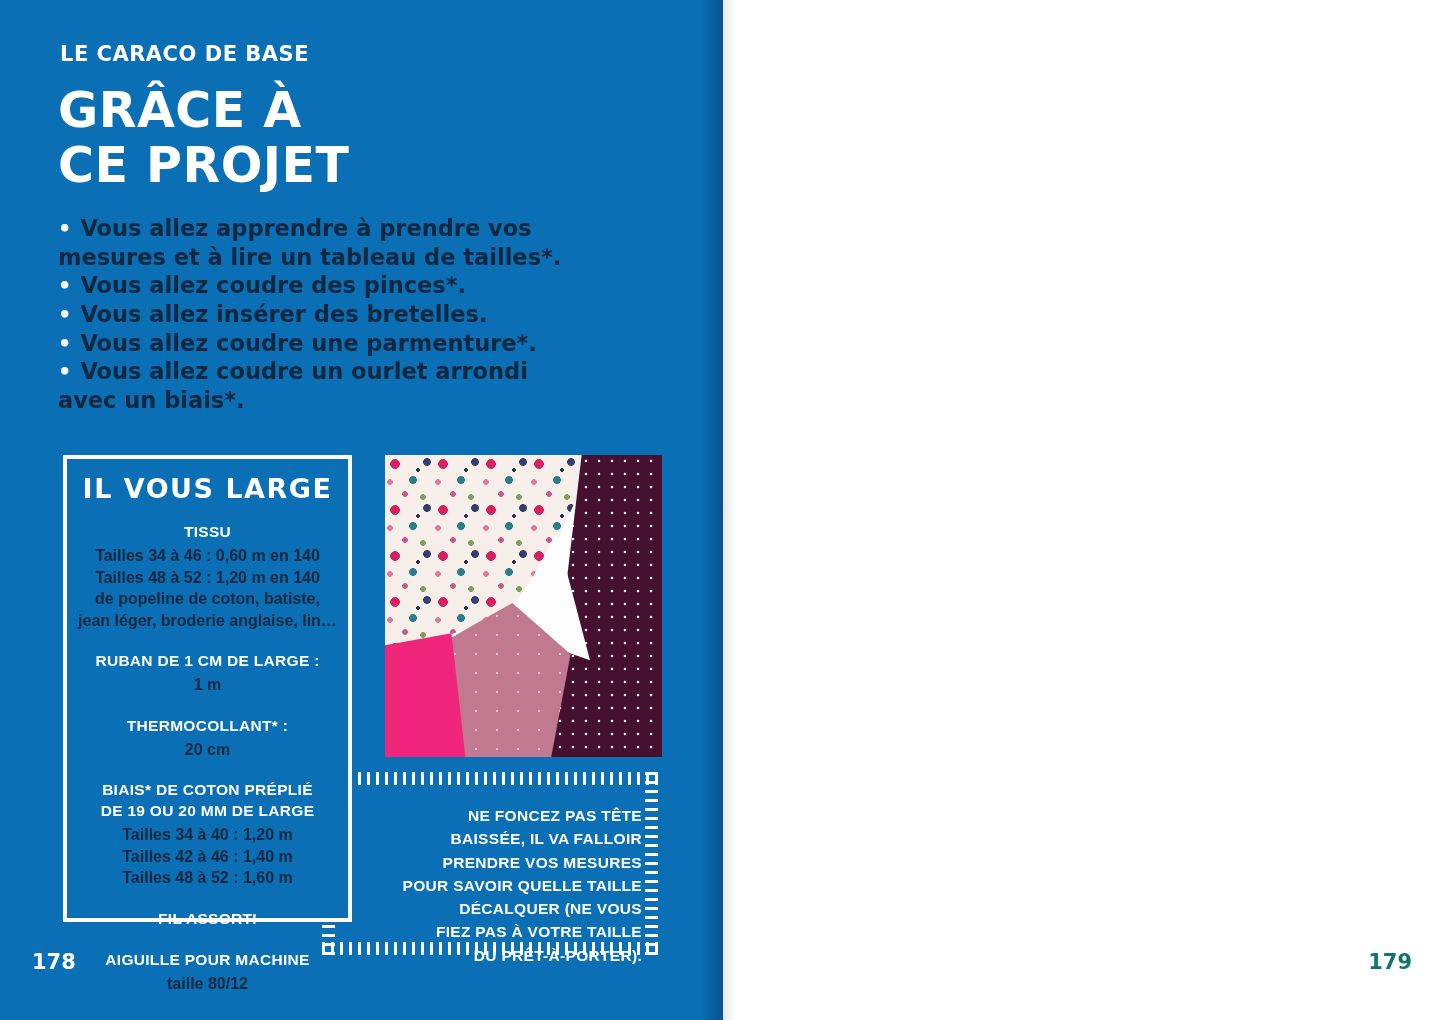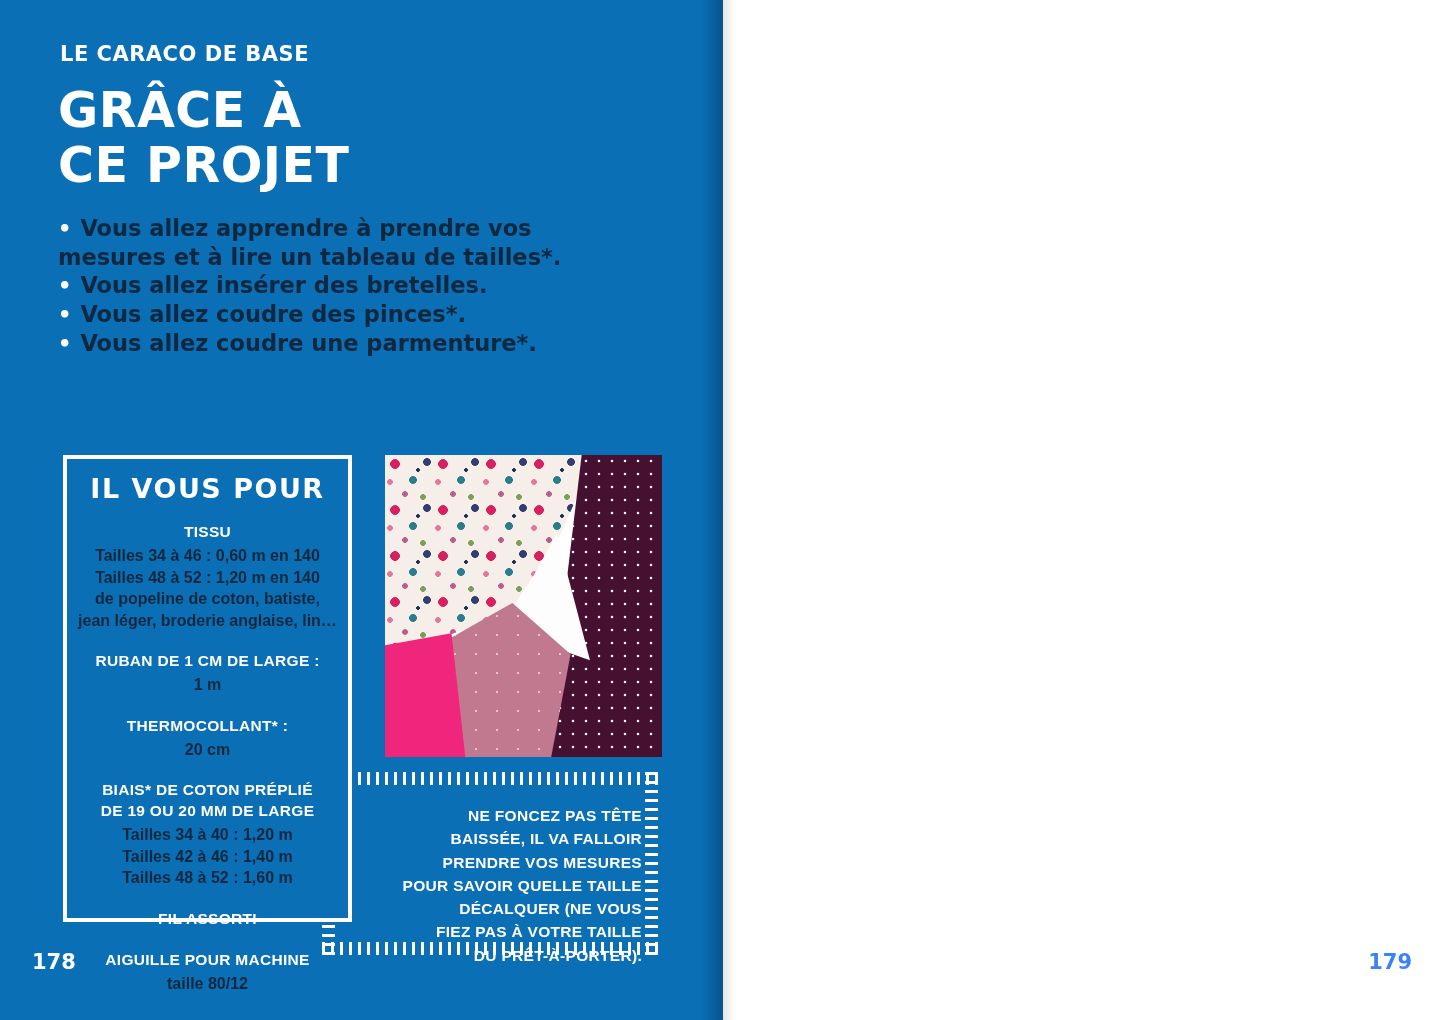--- a/index.html
+++ b/index.html
@@ -79,56 +79,58 @@
   .ledge.v { top:0; bottom:0; width:13px;
              background:repeating-linear-gradient(0deg, #fff 0 3px, transparent 3px 9px); }
   .ledge.t{top:0;} .ledge.b{bottom:0;} .ledge.l{left:0;} .ledge.r{right:0;}
   .note-text { position:absolute; left:56px; right:16px; top:32px; text-align:right;
                color:#fff; font-weight:700; font-size:15.5px; line-height:1.5;
                letter-spacing:.3px; white-space:pre-line; }
 
   .lp-pagenum { position:absolute; left:32px; top:950px; color:#fff;
                 font-family:"DejaVu Sans", sans-serif; font-weight:800; font-size:21px; }
 
-  .rp-pagenum { position:absolute; right:33px; top:950px; color:#3b82f6;
+  .rp-pagenum { position:absolute; right:33px; top:950px; color:#0f766e;
                 font-family:"DejaVu Sans", sans-serif; font-weight:800; font-size:21px; }
 </style>
 </head>
 <body>
 
 <div class="page-left">
 
   <div class="lp-kicker">LE CARACO DE BASE</div>
   <div class="lp-title">GRÂCE À
 CE PROJET</div>
 
   <div class="lp-bullets">
     <p class="lbullet"><span class="dot">•</span><span class="txt">Vous allez apprendre à prendre vos
 mesures et à lire un tableau de tailles*.</span></p>
+    <p class="lbullet"><span class="dot">•</span><span class="txt">Vous allez coudre des pinces*.</span></p>
     <p class="lbullet"><span class="dot">•</span><span class="txt">Vous allez insérer des bretelles.</span></p>
-    <p class="lbullet"><span class="dot">•</span><span class="txt">Vous allez coudre des pinces*.</span></p>
     <p class="lbullet"><span class="dot">•</span><span class="txt">Vous allez coudre une parmenture*.</span></p>
+    <p class="lbullet"><span class="dot">•</span><span class="txt">Vous allez coudre un ourlet arrondi
+avec un biais*.</span></p>
   </div>
 
   <div class="ladder-box">
     <div class="ledge h t"></div>
     <div class="ledge h b"></div>
     <div class="ledge v l"></div>
     <div class="ledge v r"></div>
     <div class="note-text">NE FONCEZ PAS TÊTE
 BAISSÉE, IL VA FALLOIR
 PRENDRE VOS MESURES
 POUR SAVOIR QUELLE TAILLE
 DÉCALQUER (NE VOUS
 FIEZ PAS À VOTRE TAILLE
 DU PRÊT-À-PORTER).</div>
   </div>
 
   <div class="needs-box">
-    <div class="nb-title">IL VOUS POUR</div>
+    <div class="nb-title">IL VOUS LARGE</div>
     <div class="nb-label mt18">TISSU</div>
     <div class="nb-value mt2">Tailles 34 à 46 : 0,60 m en 140
 Tailles 48 à 52 : 1,20 m en 140
 de popeline de coton, batiste,
 jean léger, broderie anglaise, lin…</div>
     <div class="nb-label mt20">RUBAN DE 1 CM DE LARGE :</div>
     <div class="nb-value mt2">1 m</div>
     <div class="nb-label mt20">THERMOCOLLANT* :</div>
     <div class="nb-value mt2">20 cm</div>
     <div class="nb-label mt20">BIAIS* DE COTON PRÉPLIÉ

